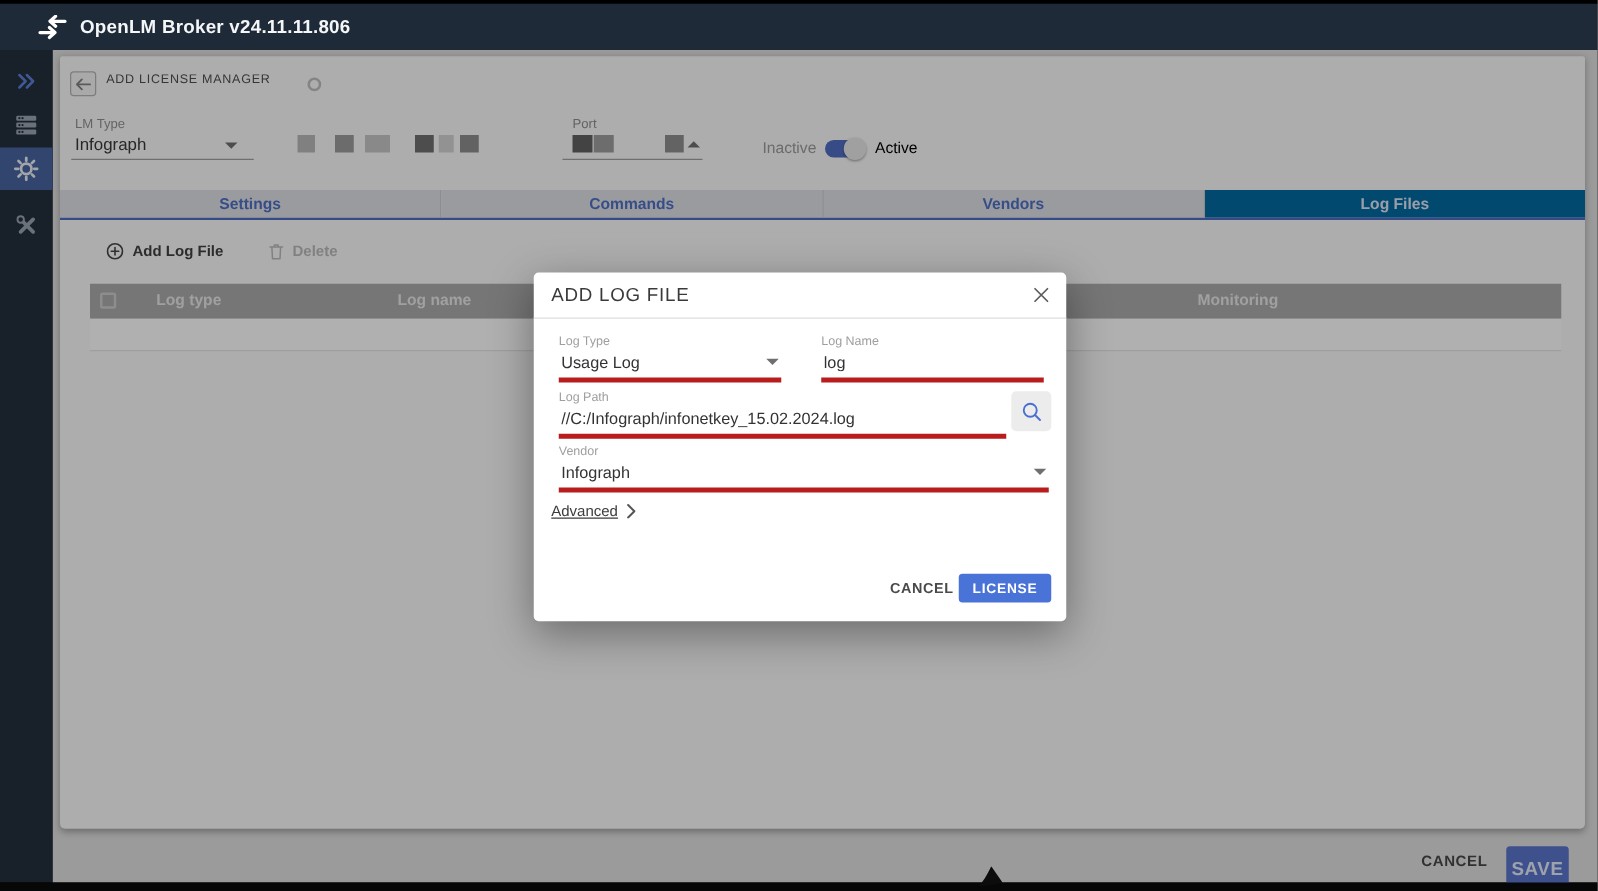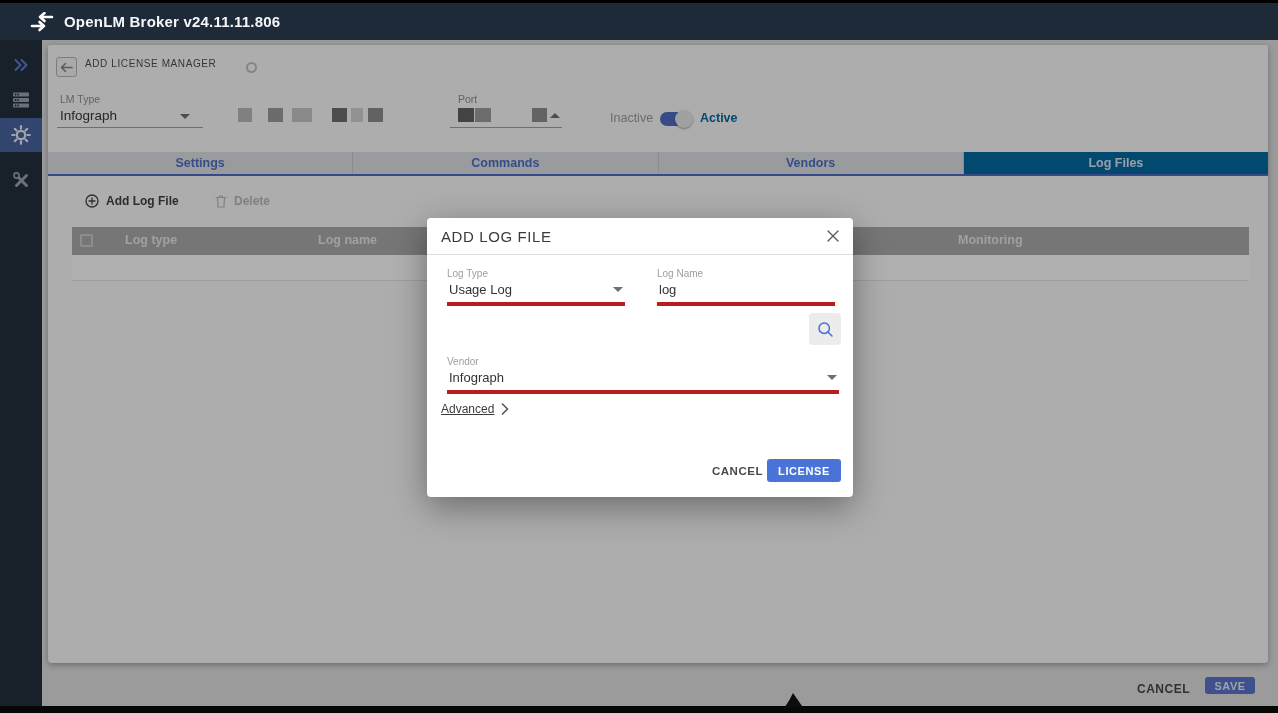--- a/index.html
+++ b/index.html
@@ -35,21 +35,21 @@
   .lm-caret { left:132px; top:69px; }
 
   .blk { top:63px; height:14px; }
   .port-label { left:410px; top:48px; }
   .port-underline { left:402px; top:82px; width:112px; border-bottom:1px solid #9f9f9f; }
   .port-caret { left:502px; top:68px; }
 
   .tg-inactive { left:562px; top:66px; font-size:12.5px; color:#9a9a9a; }
   .tg-track { left:612px; top:67px; width:30px; height:14px; border-radius:7px; background:#4f6cc0; cursor:pointer; }
   .tg-knob { position:absolute; right:-3px; top:-2px; width:18px; height:18px; border-radius:50%; background:#e6e6e6; box-shadow:0 1px 2px rgba(0,0,0,.35); }
-  .tg-active { left:652px; top:66px; font-size:12.5px; color:#0369a1; font-weight:700; }
+  .tg-active { left:652px; top:66px; font-size:12.5px; color:#000000; font-weight:400; }
 
   
   #tabs { left:0; top:107px; width:1220px; height:24px; display:flex; border-bottom:2px solid #4d6ac0; }
   .tab { flex:1 1 0; background:#dcdfe2; color:#4f6fc4; font-size:12.5px; font-weight:700; display:flex; align-items:center; justify-content:center; border-right:1px solid #c6c9cc; cursor:pointer; }
   .tab:last-child { border-right:none; }
   .tab.selected { background:#0369a1; color:#dde3f3; }
 
   
   .tool-btn { top:149px; display:flex; align-items:center; gap:7px; cursor:pointer; font-size:12px; font-weight:700; color:#3f3f3f; }
   .tool-btn.disabled { color:#b9b9b9; cursor:default; }
@@ -59,21 +59,21 @@
   
   .tbl-head { left:24px; top:182px; width:1177px; height:28px; background:#a9a9a9; color:#e6e6e6; font-size:12.5px; font-weight:700; }
   .tbl-check { left:8px; top:7px; width:13px; height:13px; border:2px solid #cbcbcb; border-radius:2px; cursor:pointer; }
   .th-logtype { left:53px; top:6px; }
   .th-logname { left:246px; top:6px; }
   .th-monitoring { left:886px; top:6px; }
   .tbl-empty-row { left:24px; top:210px; width:1177px; height:26px; background:#fcfcfc; border-bottom:1px solid #e2e2e2; }
 
   
   .pg-cancel { left:1137px; top:682px; font-size:12px; font-weight:700; color:#474747; letter-spacing:.5px; cursor:pointer; z-index:6; }
-  .pg-save { left:1205px; top:677px; width:50px; height:17px; background:#5a74ca; border-radius:3px; color:#e2e8f6; font-size:11px; font-weight:700; letter-spacing:.5px; display:flex; align-items:center; justify-content:center; cursor:pointer; z-index:6; }
+  .pg-save { left:1205px; top:677px; width:50px; height:36px; background:#5a74ca; border-radius:3px; color:#e2e8f6; font-size:15px; font-weight:700; letter-spacing:.5px; display:flex; align-items:center; justify-content:center; cursor:pointer; z-index:6; }
 
   
   #bottom-strip { left:0; top:706px; width:1278px; height:7px; background:#070707; z-index:70; }
   #cursor { left:780px; top:693px; z-index:71; }
 
   
   #overlay { left:0; top:40px; width:1278px; height:673px; background:rgba(0,0,0,.30); z-index:40; }
 
   
   #modal { left:427px; top:218px; width:426px; height:279px; background:#fff; border-radius:4px; box-shadow:0 10px 34px rgba(0,0,0,.38); z-index:50; }
@@ -239,20 +239,26 @@
     </div>
   </div>
 
   <div class="m-group g-logname">
     <div class="m-label">Log Name</div>
     <div class="m-row-val m-underline">
       <input class="m-value" type="text" value="log" style="">
     </div>
   </div>
 
+  <div class="m-group g-logpath">
+    <div class="m-label">Log Path</div>
+    <div class="m-row-val m-underline">
+      <input class="m-value" type="text" value="//C:/Infograph/infonetkey_15.02.2024.log" style="">
+    </div>
+  </div>
   <div class="abs search-btn">
     <svg width="17" height="17" viewBox="0 0 17 17">
       <circle cx="7.2" cy="7.2" r="5.2" stroke="#4a6fd4" stroke-width="1.5" fill="none"></circle>
       <line x1="11.2" y1="11.2" x2="15" y2="15" stroke="#4a6fd4" stroke-width="1.5" stroke-linecap="round"></line>
     </svg>
   </div>
 
   <div class="m-group g-vendor">
     <div class="m-label">Vendor</div>
     <div class="m-row-val m-underline">

